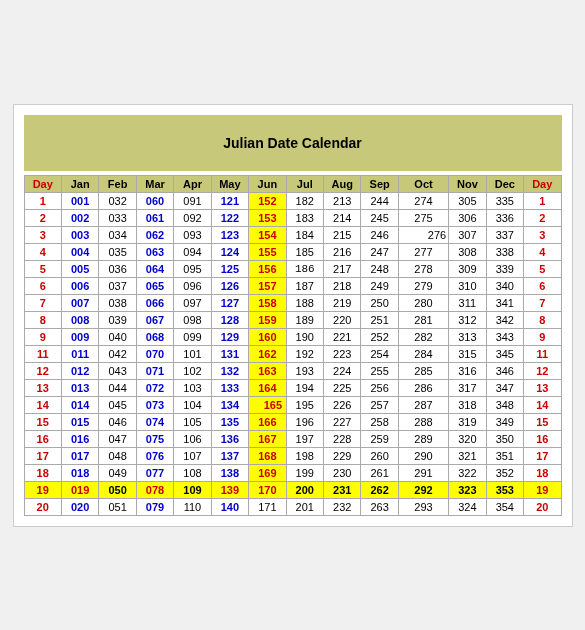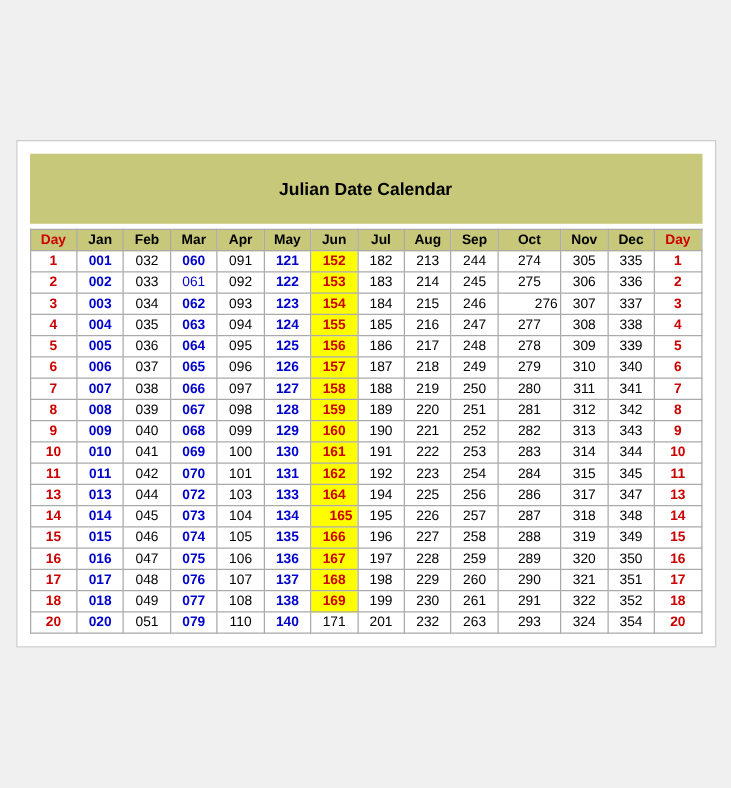--- a/index.html
+++ b/index.html
@@ -91,21 +91,21 @@
           <td style="color: rgb(0, 0, 0);">244</td>
           <td style="color: rgb(0, 0, 0);">274</td>
           <td style="color: rgb(0, 0, 0);">305</td>
           <td style="color: rgb(0, 0, 0);">335</td>
           <td class="day-col">1</td>
         </tr>
         <tr>
           <td class="day-col">2</td>
           <td style="color: rgb(0, 0, 204); font-weight: bold;">002</td>
           <td style="color: rgb(0, 0, 0);">033</td>
-          <td style="color: rgb(0, 0, 204); font-weight: normal;">061</td>
+          <td style="color: rgb(0, 0, 204); font-weight: bold;">061</td>
           <td style="color: rgb(0, 0, 0);">092</td>
           <td style="color: rgb(0, 0, 204); font-weight: bold;">122</td>
           <td style="background: rgb(255, 255, 0); color: rgb(204, 0, 0); font-weight: bold;">153</td>
           <td style="color: rgb(0, 0, 0);">183</td>
           <td style="color: rgb(0, 0, 0);">214</td>
           <td style="color: rgb(0, 0, 0);">245</td>
           <td style="color: rgb(0, 0, 0);">275</td>
           <td style="color: rgb(0, 0, 0);">306</td>
           <td style="color: rgb(0, 0, 0);">336</td>
           <td class="day-col">2</td>
@@ -143,21 +143,21 @@
           <td class="day-col">4</td>
         </tr>
         <tr>
           <td class="day-col">5</td>
           <td style="color: rgb(0, 0, 204); font-weight: bold;">005</td>
           <td style="color: rgb(0, 0, 0);">036</td>
           <td style="color: rgb(0, 0, 204); font-weight: bold;">064</td>
           <td style="color: rgb(0, 0, 0);">095</td>
           <td style="color: rgb(0, 0, 204); font-weight: bold;">125</td>
           <td style="background: rgb(255, 255, 0); color: rgb(204, 0, 0); font-weight: bold;">156</td>
-          <td style="color: rgb(0, 0, 0);">186</td>
+          <td style="color: rgb(0, 0, 0); font-family: Liberation Mono, monospace;">186</td>
           <td style="color: rgb(0, 0, 0);">217</td>
           <td style="color: rgb(0, 0, 0);">248</td>
           <td style="color: rgb(0, 0, 0);">278</td>
           <td style="color: rgb(0, 0, 0);">309</td>
           <td style="color: rgb(0, 0, 0);">339</td>
           <td class="day-col">5</td>
         </tr>
         <tr>
           <td class="day-col">6</td>
           <td style="color: rgb(0, 0, 204); font-weight: bold;">006</td>
@@ -216,52 +216,52 @@
           <td style="background: rgb(255, 255, 0); color: rgb(204, 0, 0); font-weight: bold;">160</td>
           <td style="color: rgb(0, 0, 0);">190</td>
           <td style="color: rgb(0, 0, 0);">221</td>
           <td style="color: rgb(0, 0, 0);">252</td>
           <td style="color: rgb(0, 0, 0);">282</td>
           <td style="color: rgb(0, 0, 0);">313</td>
           <td style="color: rgb(0, 0, 0);">343</td>
           <td class="day-col">9</td>
         </tr>
         <tr>
-          <td class="day-col">10</td>
-          <td style="color: rgb(0, 0, 204); font-weight: bold;">010</td>
-          <td style="color: rgb(0, 0, 0);">041</td>
-          <td style="color: rgb(0, 0, 204); font-weight: bold;">069</td>
-          <td style="color: rgb(0, 0, 0);">100</td>
-          <td style="color: rgb(0, 0, 204); font-weight: bold;">130</td>
-          <td style="background: rgb(255, 255, 0); color: rgb(204, 0, 0); font-weight: bold;">161</td>
-          <td style="color: rgb(0, 0, 0);">191</td>
-          <td style="color: rgb(0, 0, 0);">222</td>
-          <td style="color: rgb(0, 0, 0);">253</td>
-          <td style="color: rgb(0, 0, 0);">283</td>
-          <td style="color: rgb(0, 0, 0);">314</td>
-          <td style="color: rgb(0, 0, 0);">344</td>
-          <td class="day-col">10</td>
-        </tr>
-        <tr>
           <td class="day-col">11</td>
           <td style="color: rgb(0, 0, 204); font-weight: bold;">011</td>
           <td style="color: rgb(0, 0, 0);">042</td>
           <td style="color: rgb(0, 0, 204); font-weight: bold;">070</td>
           <td style="color: rgb(0, 0, 0);">101</td>
           <td style="color: rgb(0, 0, 204); font-weight: bold;">131</td>
           <td style="background: rgb(255, 255, 0); color: rgb(204, 0, 0); font-weight: bold;">162</td>
           <td style="color: rgb(0, 0, 0);">192</td>
           <td style="color: rgb(0, 0, 0);">223</td>
           <td style="color: rgb(0, 0, 0);">254</td>
           <td style="color: rgb(0, 0, 0);">284</td>
           <td style="color: rgb(0, 0, 0);">315</td>
           <td style="color: rgb(0, 0, 0);">345</td>
           <td class="day-col">11</td>
         </tr>
         <tr>
+          <td class="day-col">12</td>
+          <td style="color: rgb(0, 0, 204); font-weight: bold;">012</td>
+          <td style="color: rgb(0, 0, 0);">043</td>
+          <td style="color: rgb(0, 0, 204); font-weight: bold;">071</td>
+          <td style="color: rgb(0, 0, 0);">102</td>
+          <td style="color: rgb(0, 0, 204); font-weight: bold;">132</td>
+          <td style="background: rgb(255, 255, 0); color: rgb(204, 0, 0); font-weight: bold;">163</td>
+          <td style="color: rgb(0, 0, 0);">193</td>
+          <td style="color: rgb(0, 0, 0);">224</td>
+          <td style="color: rgb(0, 0, 0);">255</td>
+          <td style="color: rgb(0, 0, 0);">285</td>
+          <td style="color: rgb(0, 0, 0);">316</td>
+          <td style="color: rgb(0, 0, 0);">346</td>
+          <td class="day-col">12</td>
+        </tr>
+        <tr>
           <td class="day-col">13</td>
           <td style="color: rgb(0, 0, 204); font-weight: bold;">013</td>
           <td style="color: rgb(0, 0, 0);">044</td>
           <td style="color: rgb(0, 0, 204); font-weight: bold;">072</td>
           <td style="color: rgb(0, 0, 0);">103</td>
           <td style="color: rgb(0, 0, 204); font-weight: bold;">133</td>
           <td style="background: rgb(255, 255, 0); color: rgb(204, 0, 0); font-weight: bold;">164</td>
           <td style="color: rgb(0, 0, 0);">194</td>
           <td style="color: rgb(0, 0, 0);">225</td>
           <td style="color: rgb(0, 0, 0);">256</td>
@@ -344,20 +344,36 @@
           <td style="background: rgb(255, 255, 0); color: rgb(204, 0, 0); font-weight: bold;">169</td>
           <td style="color: rgb(0, 0, 0);">199</td>
           <td style="color: rgb(0, 0, 0);">230</td>
           <td style="color: rgb(0, 0, 0);">261</td>
           <td style="color: rgb(0, 0, 0);">291</td>
           <td style="color: rgb(0, 0, 0);">322</td>
           <td style="color: rgb(0, 0, 0);">352</td>
           <td class="day-col">18</td>
         </tr>
         <tr>
+          <td class="day-col" style="background: rgb(255, 255, 0);">19</td>
+          <td style="background: rgb(255, 255, 0); color: rgb(204, 0, 0); font-weight: bold;">019</td>
+          <td style="background: rgb(255, 255, 0); color: rgb(0, 0, 0); font-weight: bold;">050</td>
+          <td style="background: rgb(255, 255, 0); color: rgb(204, 0, 0); font-weight: bold;">078</td>
+          <td style="background: rgb(255, 255, 0); color: rgb(0, 0, 0); font-weight: bold;">109</td>
+          <td style="background: rgb(255, 255, 0); color: rgb(204, 0, 0); font-weight: bold;">139</td>
+          <td style="background: rgb(255, 255, 0); color: rgb(204, 0, 0); font-weight: bold;">170</td>
+          <td style="background: rgb(255, 255, 0); color: rgb(0, 0, 0); font-weight: bold;">200</td>
+          <td style="background: rgb(255, 255, 0); color: rgb(0, 0, 0); font-weight: bold;">231</td>
+          <td style="background: rgb(255, 255, 0); color: rgb(0, 0, 0); font-weight: bold;">262</td>
+          <td style="background: rgb(255, 255, 0); color: rgb(0, 0, 0); font-weight: bold;">292</td>
+          <td style="background: rgb(255, 255, 0); color: rgb(0, 0, 0); font-weight: bold;">323</td>
+          <td style="background: rgb(255, 255, 0); color: rgb(0, 0, 0); font-weight: bold;">353</td>
+          <td class="day-col" style="background: rgb(255, 255, 0);">19</td>
+        </tr>
+        <tr>
           <td class="day-col">20</td>
           <td style="color: rgb(0, 0, 204); font-weight: bold;">020</td>
           <td style="color: rgb(0, 0, 0);">051</td>
           <td style="color: rgb(0, 0, 204); font-weight: bold;">079</td>
           <td style="color: rgb(0, 0, 0);">110</td>
           <td style="color: rgb(0, 0, 204); font-weight: bold;">140</td>
           <td style="color: rgb(0, 0, 0);">171</td>
           <td style="color: rgb(0, 0, 0);">201</td>
           <td style="color: rgb(0, 0, 0);">232</td>
           <td style="color: rgb(0, 0, 0);">263</td>

